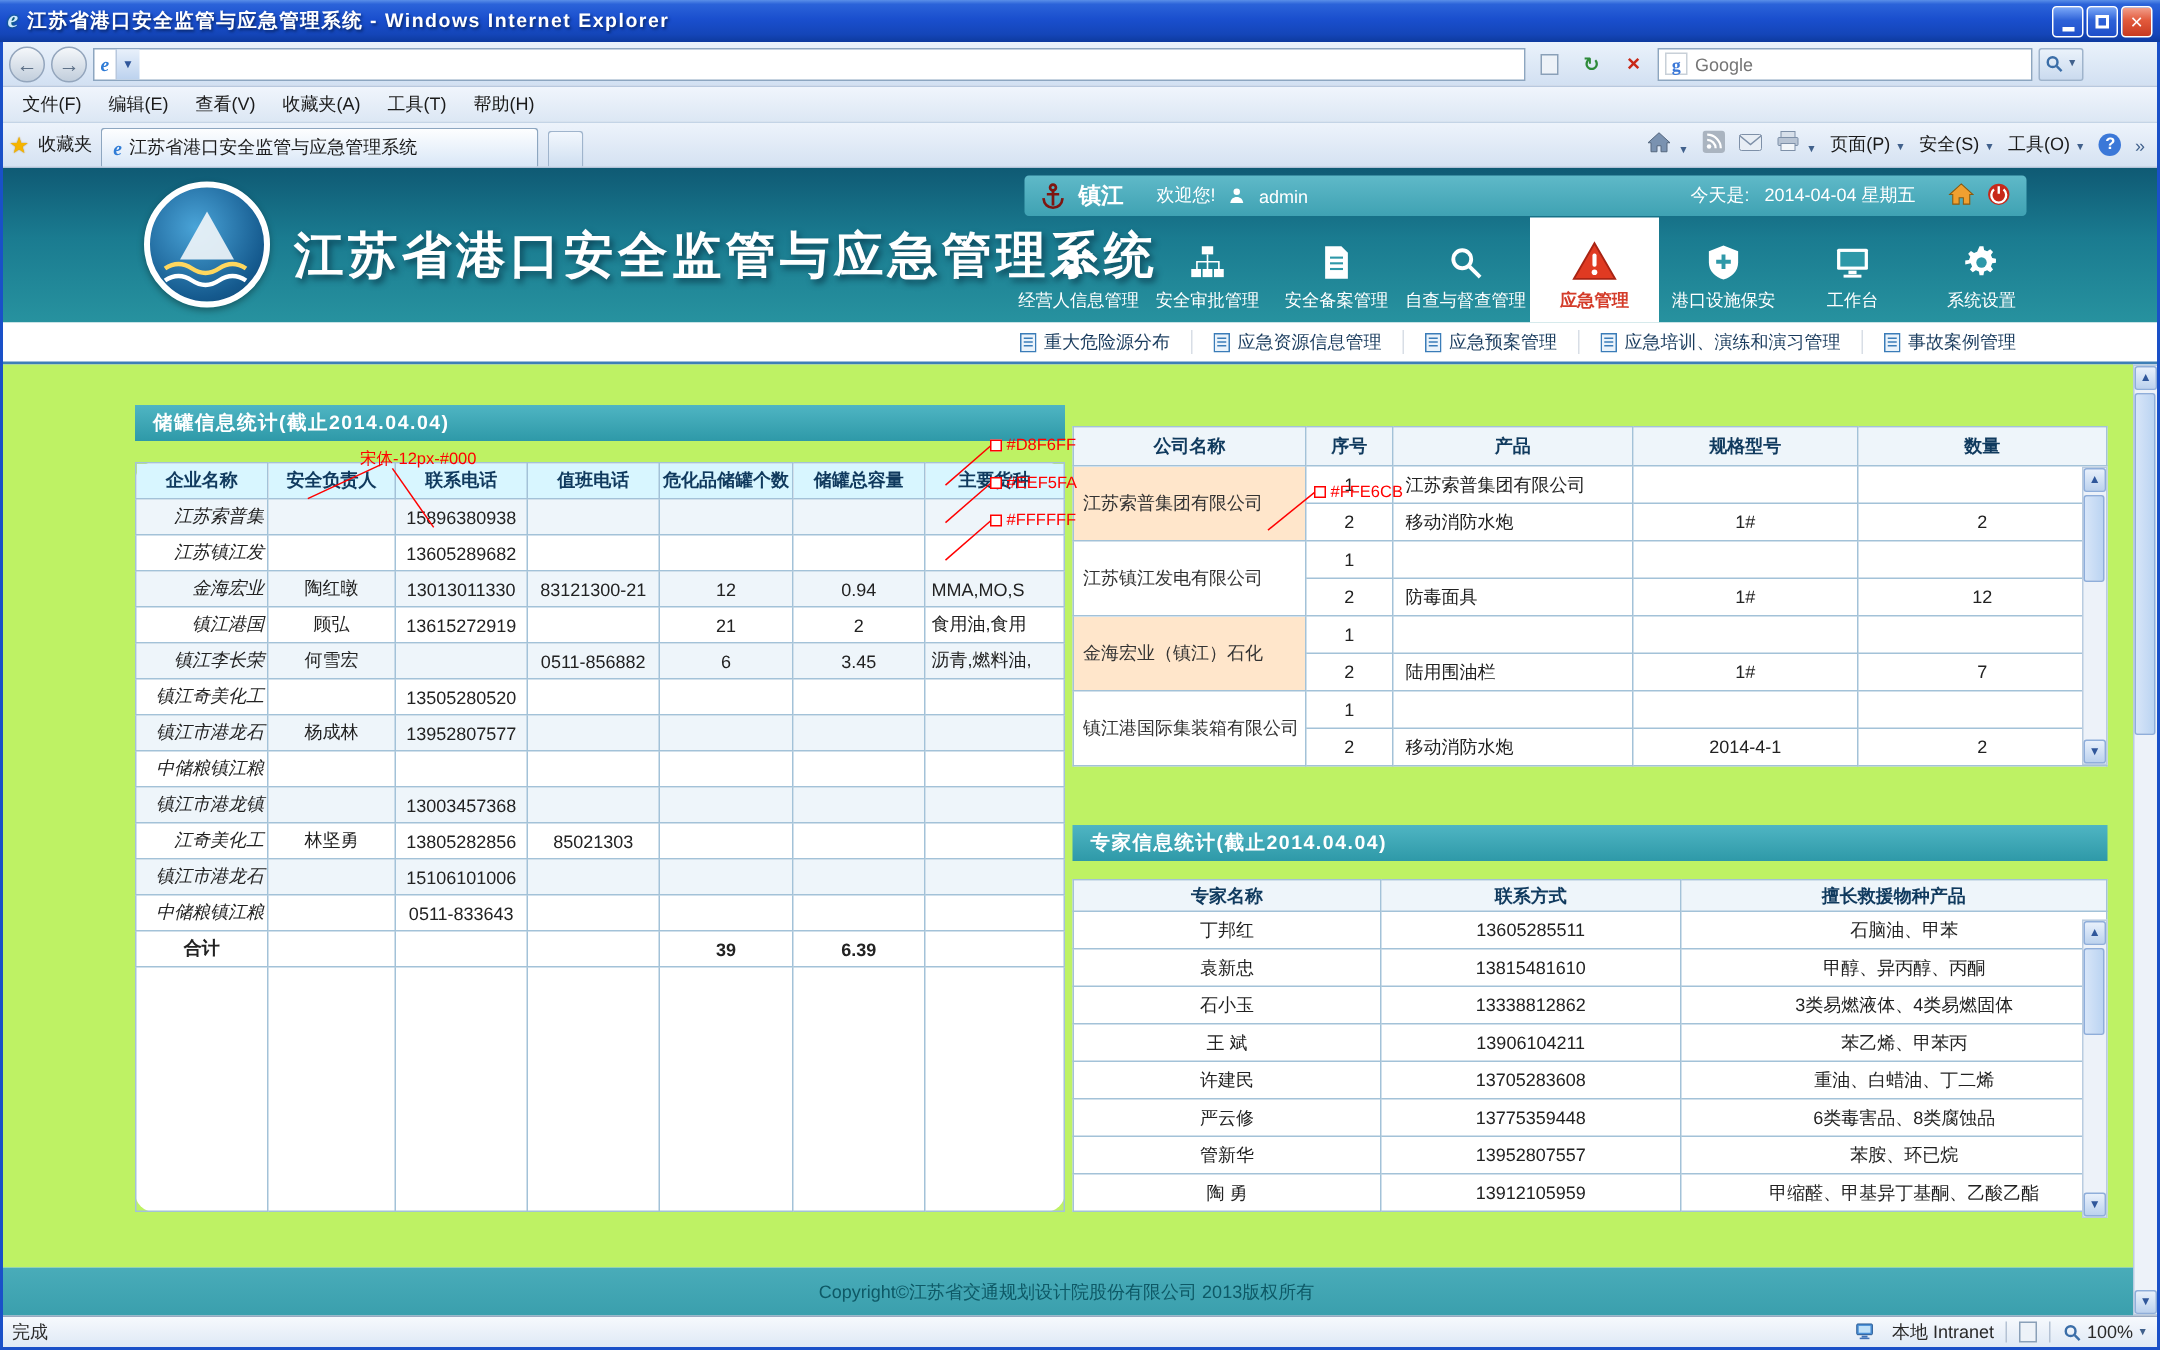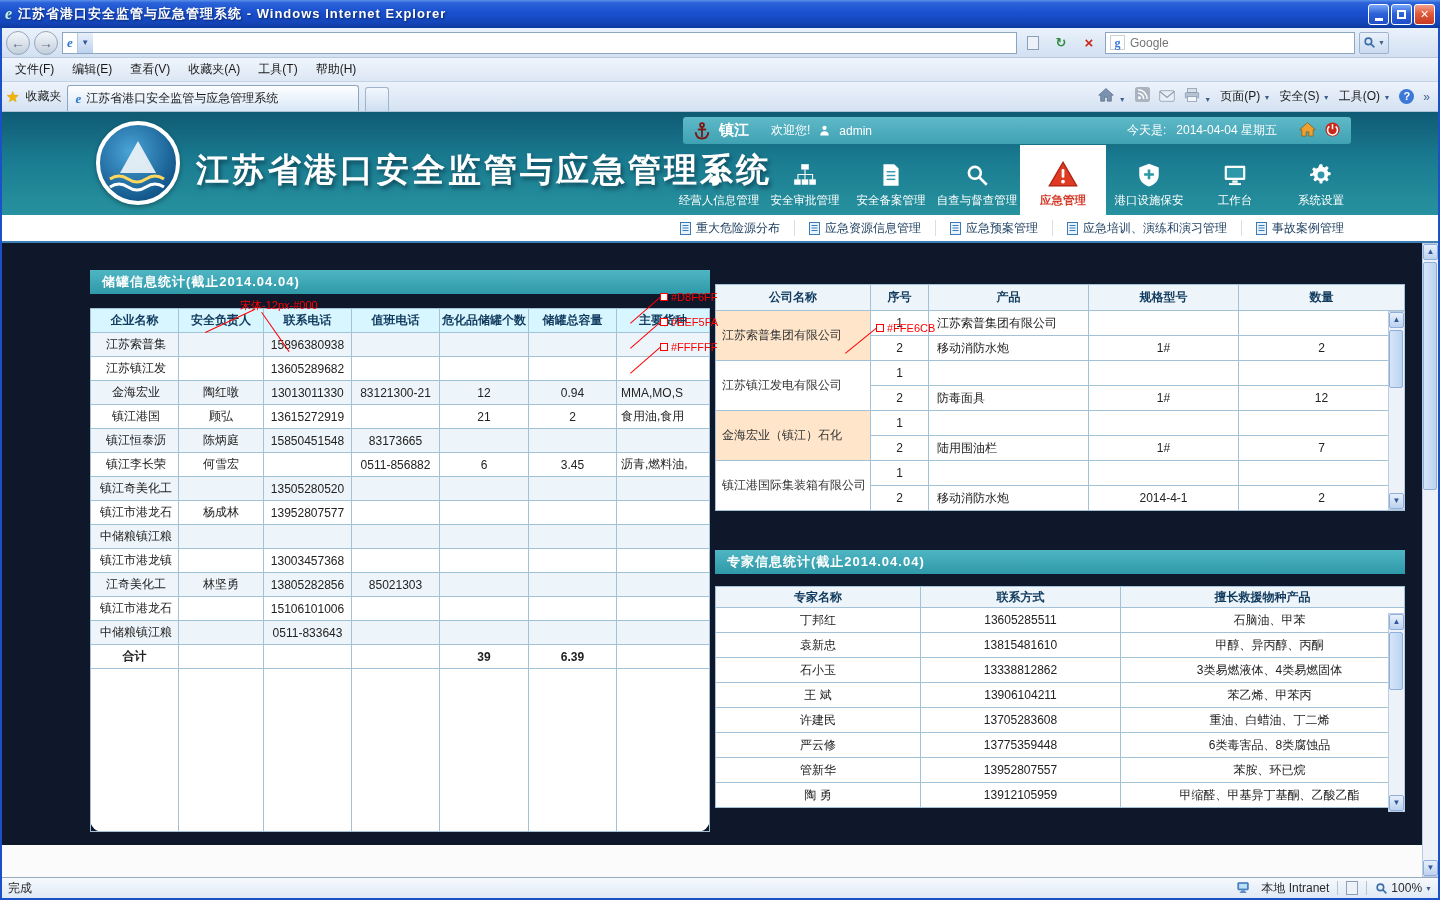--- a/index.html
+++ b/index.html
@@ -94,38 +94,38 @@
 
   
   .subnav { position:absolute; top:215px; left:0; width:1440px; height:28px; background:#fff;
     border-bottom:2px solid #3E7FB6; display:flex; align-items:center; justify-content:flex-end;
     padding-right:82px; }
   .subnav-item { display:flex; align-items:center; gap:5px; font-size:12px; color:#1A3C5E;
     padding:0 14px; cursor:pointer; border-left:1px solid #D8DEE6; height:16px; }
   .subnav-item:first-child { border-left:none; }
 
   
-  .content { position:absolute; top:243px; left:0; width:1422px; height:602px; background:#0f172a; }
+  .content { position:absolute; top:243px; left:0; width:1422px; height:602px; background:#bef264; }
   .panel { position:absolute; }
   .panel-title { height:24px; background:linear-gradient(180deg,#4FB5C3,#2E99A8); color:#fff;
     font-size:13px; font-weight:bold; line-height:24px; padding-left:12px; letter-spacing:1px; }
   .tank-panel { left:90px; top:27px; width:620px; }
   .supplies-panel { left:715px; top:27px; width:690px; }
   .experts-panel { left:715px; top:307px; width:690px; }
   .tablewrap { position:relative; margin-top:14px; }
 
   table.grid { border-collapse:collapse; table-layout:fixed; background:#fff; font-size:12px; color:#222; }
   .grid th,.grid td { border:1px solid #A3C2D8; height:24px; text-align:center; overflow:hidden;
     white-space:nowrap; padding:0 2px; }
   .grid th { font-weight:bold; color:#103A5E; }
 
   .tank-table { width:620px;border-radius:13px; }
   .tank-table th { background:#D8F6FF; }
   .tank-table tbody[data-rows] tr:nth-child(odd) td { background:#EEF5FA; }
-  .tank-table tbody[data-rows] td:first-child { text-align:center; padding-left:5px; }
+  .tank-table tbody[data-rows] td:first-child { text-align:right; padding-left:5px;font-style:italic; }
   .tank-table tbody[data-rows] td:nth-child(7) { text-align:left; padding-left:4px; }
   .tank-table .total-row td { font-weight:bold; }
   .tank-table .filler-row td { height:163px; }
 
   .supplies-table { width:690px; }
   .supplies-table th { background:#EEF5FA; height:26px; }
   .supplies-table td { height:25px; }
   .supplies-table td.company { text-align:left; padding-left:6px; white-space:normal; color:#333; }
   .supplies-table td.company.hl { background:#FFE6CB; }
   .supplies-table td.prod { text-align:left; padding-left:8px; }
@@ -492,29 +492,20 @@
               <tr>
                 <td>镇江港国</td>
                 <td>顾弘</td>
                 <td>13615272919</td>
                 <td></td>
                 <td>21</td>
                 <td>2</td>
                 <td>食用油,食用</td>
               </tr>
               <tr>
-                <td>镇江恒泰沥</td>
-                <td>陈炳庭</td>
-                <td>15850451548</td>
-                <td>83173665</td>
-                <td></td>
-                <td></td>
-                <td></td>
-              </tr>
-              <tr>
                 <td>镇江李长荣</td>
                 <td>何雪宏</td>
                 <td></td>
                 <td>0511-856882</td>
                 <td>6</td>
                 <td>3.45</td>
                 <td>沥青,燃料油,</td>
               </tr>
               <tr>
                 <td>镇江奇美化工</td>
@@ -785,20 +776,21 @@
   </div>
 
   <div class="page-scroll">
     <div class="sb-btn">▲</div>
     <div class="sb-track">
         <div class="sb-thumb" style="top:2px;height:228px;"></div>
       </div>
     <div class="sb-btn">▼</div>
   </div>
 
+  <div class="footer"><span>Copyright©江苏省交通规划设计院股份有限公司 2013版权所有</span></div>
 
   <div class="statusbar">
     <span>完成</span>
     <span class="status-right">
       <svg width="16" height="13" viewBox="0 0 24 20">
           <rect x="1" y="1" width="16" height="11" rx="1" fill="#4A90D8" stroke="#26568F"></rect>
           <rect x="3" y="3" width="12" height="7" fill="#BFE0F8"></rect>
           <rect x="6" y="13" width="6" height="2" fill="#3F72B8"></rect>
           <rect x="4" y="15" width="10" height="1.6" fill="#3F72B8"></rect>
         </svg>

